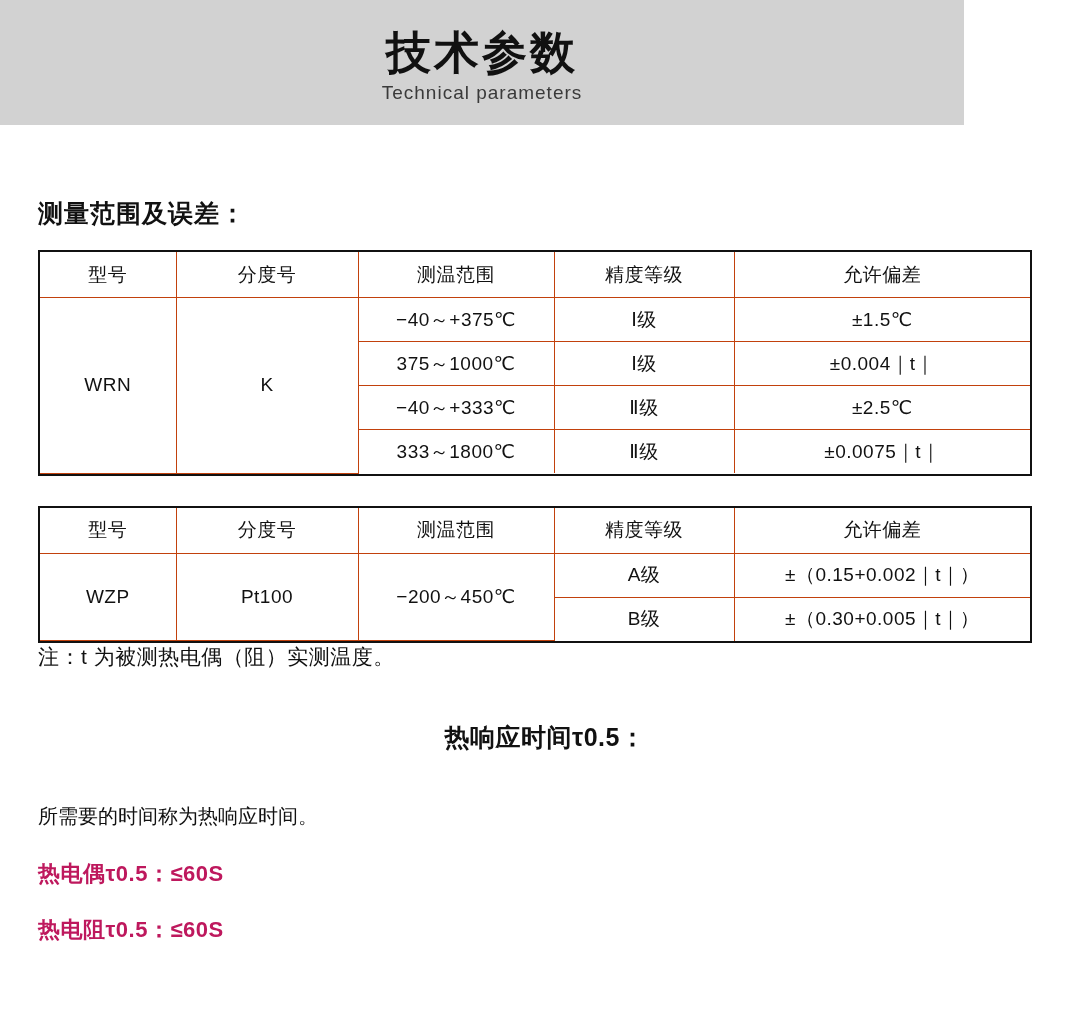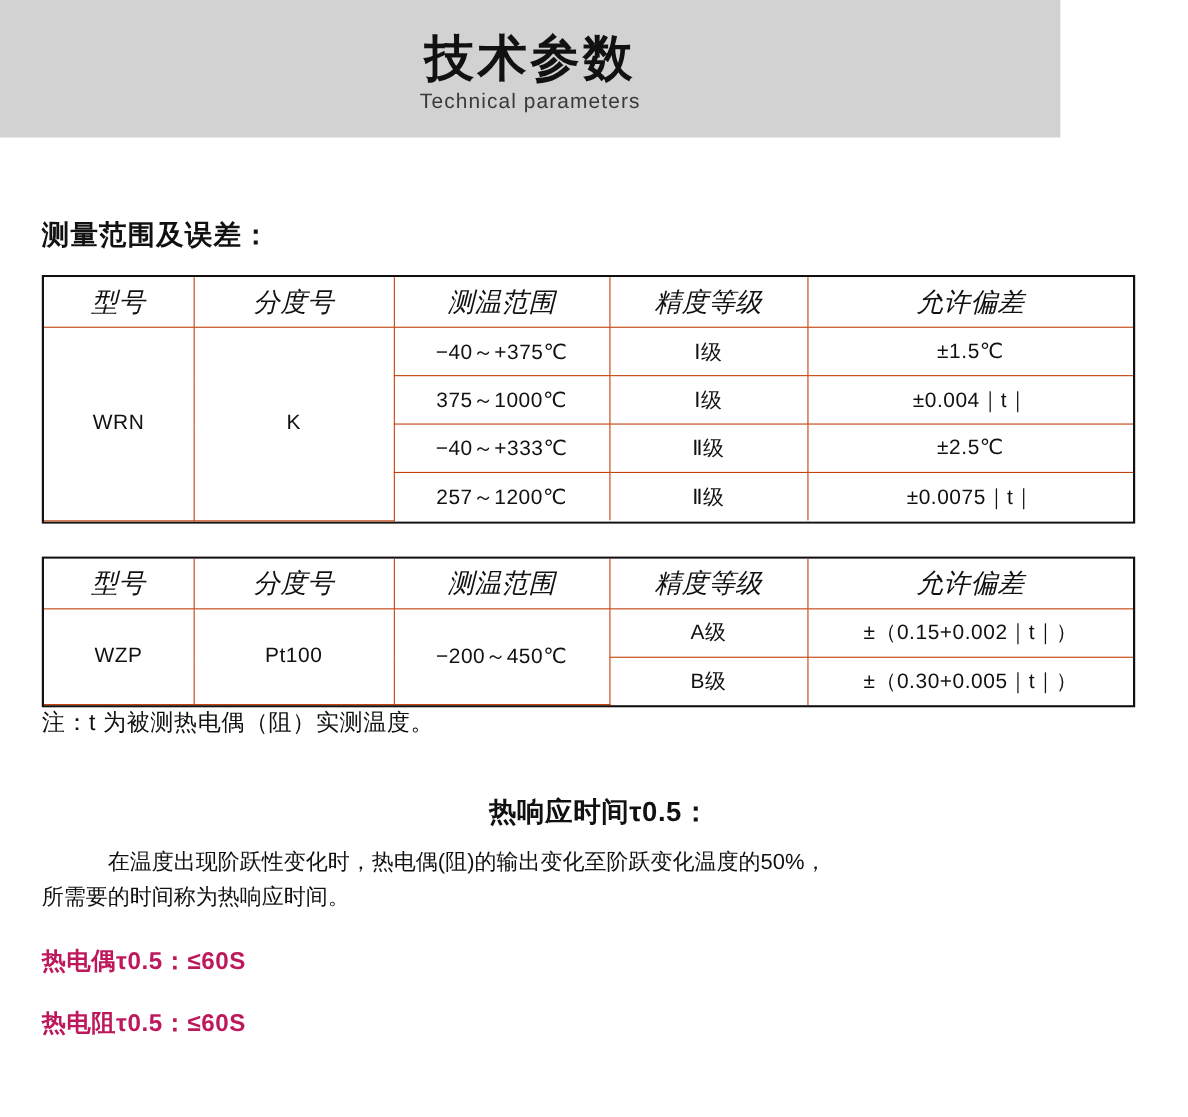--- a/index.html
+++ b/index.html
@@ -65,23 +65,22 @@
   table.spec td {
     border: 1px solid #222;
     text-align: center;
     vertical-align: middle;
     font-size: 19px;
     height: 41px;
     color: #111;
     letter-spacing: 0.5px;
   }
   table.spec tr.head td {
-    font-size: 24px;
+    font-size: 19px;
     height: 43px;
-    font-style: italic;
   }
   
   .table-wrap {
     border: 2px solid #111;
     width: 990px;
     box-sizing: content-box;
   }
   .table-wrap table.spec {
     width: 990px;
     margin: 0;
@@ -178,21 +177,21 @@
         <td>375～1000℃</td>
         <td>Ⅰ级</td>
         <td>±0.004｜t｜</td>
       </tr>
       <tr>
         <td>−40～+333℃</td>
         <td>Ⅱ级</td>
         <td>±2.5℃</td>
       </tr>
       <tr>
-        <td>257～1200℃</td>
+        <td>333～1800℃</td>
         <td>Ⅱ级</td>
         <td>±0.0075｜t｜</td>
       </tr>
     </tbody>
       </table>
   </div>
 
   <div class="table-wrap gap-2">
     <table class="spec">
       <colgroup>
@@ -223,20 +222,20 @@
       </tr>
     </tbody>
       </table>
   </div>
 
   <div class="note">注：t 为被测热电偶（阻）实测温度。</div>
 
   <div class="section-title2">热响应时间τ0.5：</div>
 
   <div class="para">
-    <span class="indent"></span><span>在温度出现阶跃性变化时，热电偶(阻)的输出变化至阶跃变化温度的50%，</span><br>
+    <span class="indent"></span><br>
     <span>所需要的时间称为热响应时间。</span>
   </div>
 
   <div class="bullet-line">热电偶τ0.5：≤60S</div>
   <div class="bullet-line">热电阻τ0.5：≤60S</div>
 
 </div>
 
 </body></html>

